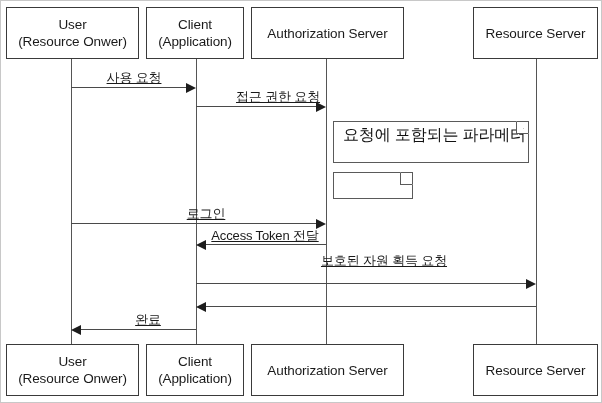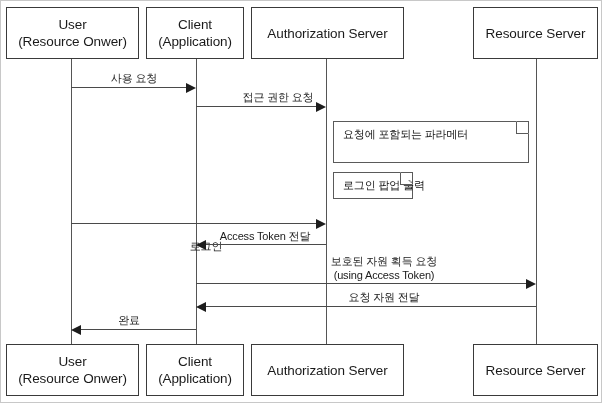--- a/index.html
+++ b/index.html
@@ -52,35 +52,36 @@
     position: absolute;
     width: 0;
     height: 0;
     border-top: 5.5px solid transparent;
     border-bottom: 5.5px solid transparent;
   }
   .arrowhead.right { border-left: 10px solid #1d1d1d; }
   .arrowhead.left  { border-right: 10px solid #1d1d1d; }
   .msg-label {
     position: absolute;
-    font-size: 11px;
+    font-size: 13px;
     color: #1a1a1a;
     white-space: nowrap;
     line-height: 14px;
     letter-spacing: -0.15px;
+    text-decoration: underline;
   }
   .msg-label.centered { transform: translateX(-50%); }
   
   .note {
     position: absolute;
     box-sizing: border-box;
     background: #ffffff;
     border: 1.3px solid #5a5a5a;
     color: #111111;
-    font-size: 11px;
+    font-size: 16px;
     line-height: 15px;
     padding: 5px 8px 5px 9px;
     letter-spacing: -0.15px;
   }
   .note .ln { display: block; white-space: nowrap; }
   .note .fold {
     position: absolute;
     top: -1px;
     right: -1px;
     width: 12px;
@@ -127,44 +128,41 @@
   <div class="msg" style="left:195px; top:105px; width:122px;"></div>
   <div class="arrowhead right" style="left:315px; top:100.5px;"></div>
   <div class="msg-label centered" style="left:277px; top:89px;">접근 권한 요청</div>
 
   <div class="note" style="left:332px; top:120px; width:196px; height:42px;">
     <span class="ln">요청에 포함되는 파라메터</span>
     <span class="fold"></span>
   </div>
 
   <div class="note" style="left:332px; top:171px; width:80px; height:27px; display:flex; align-items:center;">
-    <span class="ln">로그인 팝업 출력</span>
     <span class="fold"></span>
   </div>
 
   <div class="msg" style="left:70px; top:222px; width:247px;"></div>
   <div class="arrowhead right" style="left:315px; top:217.5px;"></div>
-  <div class="msg-label centered" style="left:205px; top:206px;margin-top:32px;">로그인</div>
+  <div class="msg-label centered" style="left:205px; top:206px;">로그인</div>
 
   <div class="msg" style="left:205px; top:243px; width:120px;"></div>
   <div class="arrowhead left" style="left:195px; top:238.5px;"></div>
   <div class="msg-label centered" style="left:264px; top:228px;">Access Token 전달</div>
 
   <div class="msg" style="left:195px; top:282px; width:332px;"></div>
   <div class="arrowhead right" style="left:525px; top:277.5px;"></div>
   <div class="msg-label centered" style="left:383px; top:253px;text-align:center;">보호된 자원 획득 요청</div>
-  <div class="msg-label centered" style="left:383px; top:267px;">(using Access Token)</div>
 
   <div class="msg" style="left:205px; top:305px; width:330px;"></div>
   <div class="arrowhead left" style="left:195px; top:300.5px;"></div>
-  <div class="msg-label centered" style="left:383px; top:289px;">요청 자원 전달</div>
 
   <div class="msg" style="left:80px; top:328px; width:115px;"></div>
   <div class="arrowhead left" style="left:70px; top:323.5px;"></div>
-  <div class="msg-label centered" style="left:128px; top:312px;">완료</div>
+  <div class="msg-label centered" style="left:147px; top:312px;">완료</div>
 
   <div class="actor-box" style="left:5px; top:343px; width:133px; height:52px;">
     <span class="ln">User</span>
     <span class="ln">(Resource Onwer)</span>
   </div>
 
   <div class="actor-box" style="left:145px; top:343px; width:98px; height:52px;">
     <span class="ln">Client</span>
     <span class="ln">(Application)</span>
   </div>

